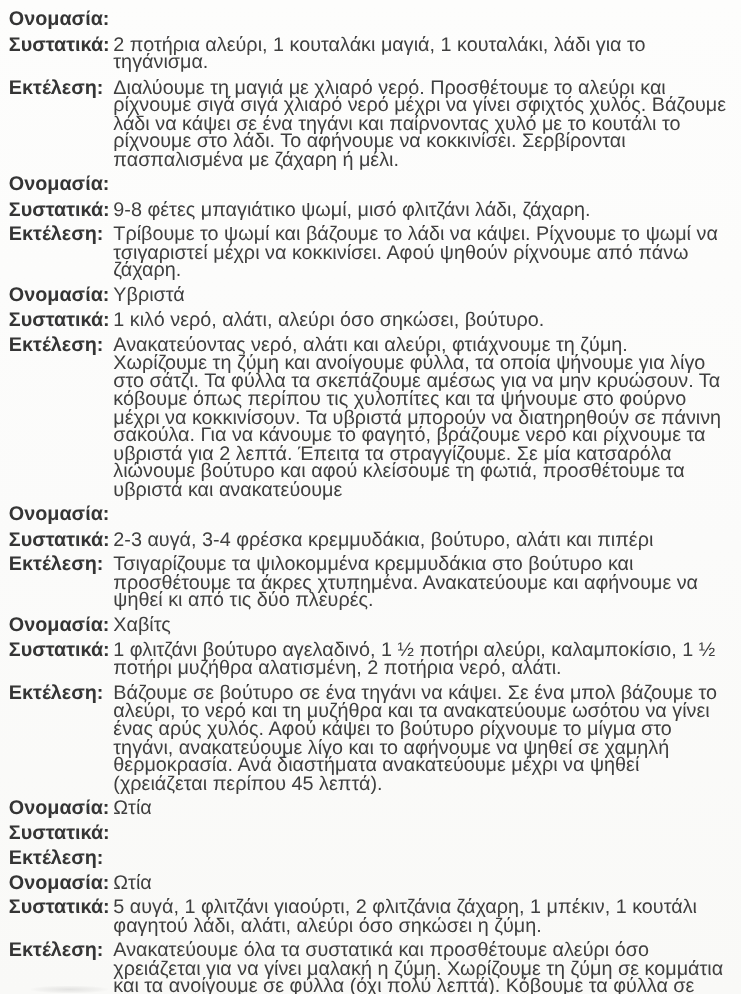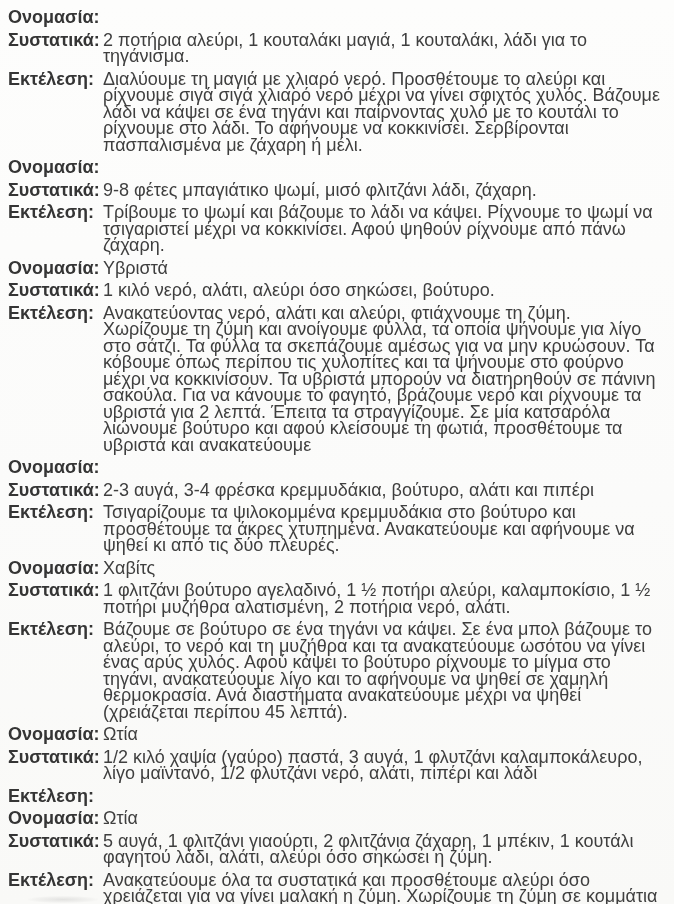--- a/index.html
+++ b/index.html
@@ -122,21 +122,20 @@
     </div>
   </section>
 
   <section class="recipe">
     <div class="row">
       <span class="label">Ονομασία:</span>
       <span class="value">Ωτία</span>
     </div>
     <div class="row">
       <span class="label">Συστατικά:</span>
-      <span class="value">1/2 κιλό χαψία (γαύρο) παστά, 3 αυγά, 1 φλυτζάνι καλαμποκάλευρο, λίγο μαϊντανό, 1/2 φλυτζάνι νερό, αλάτι, πιπέρι και λάδι</span>
     </div>
     <div class="row">
       <span class="label">Εκτέλεση:</span>
     </div>
   </section>
 
   <section class="recipe">
     <div class="row">
       <span class="label">Ονομασία:</span>
       <span class="value">Ωτία</span>

